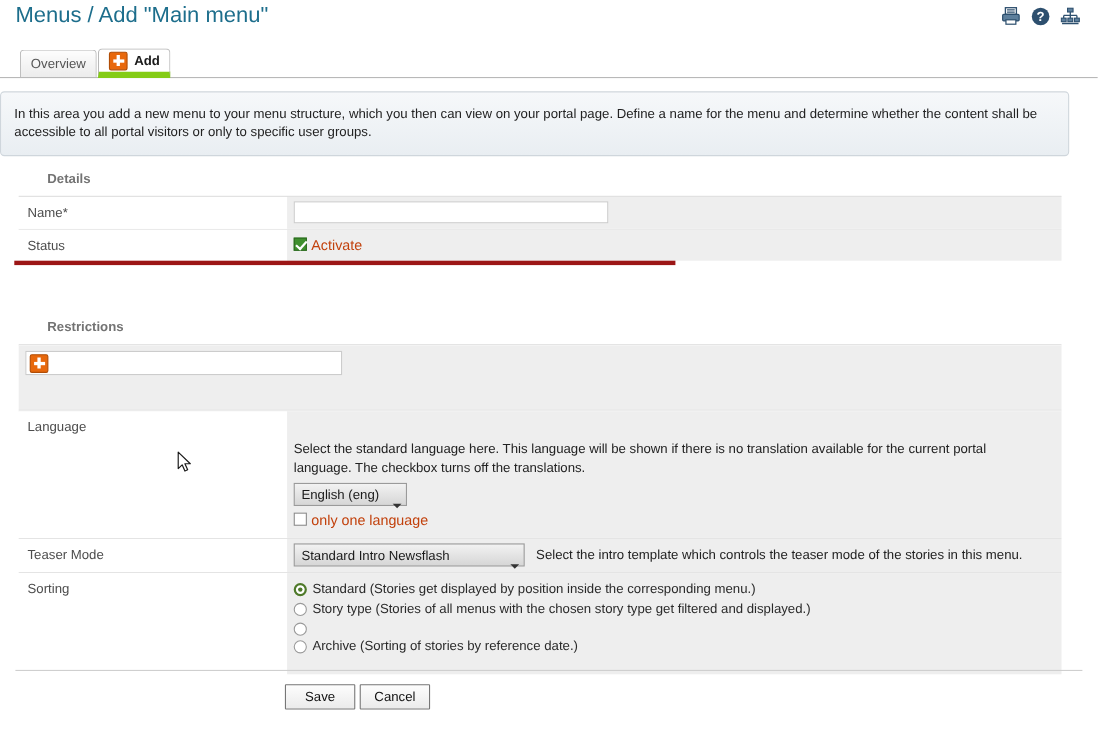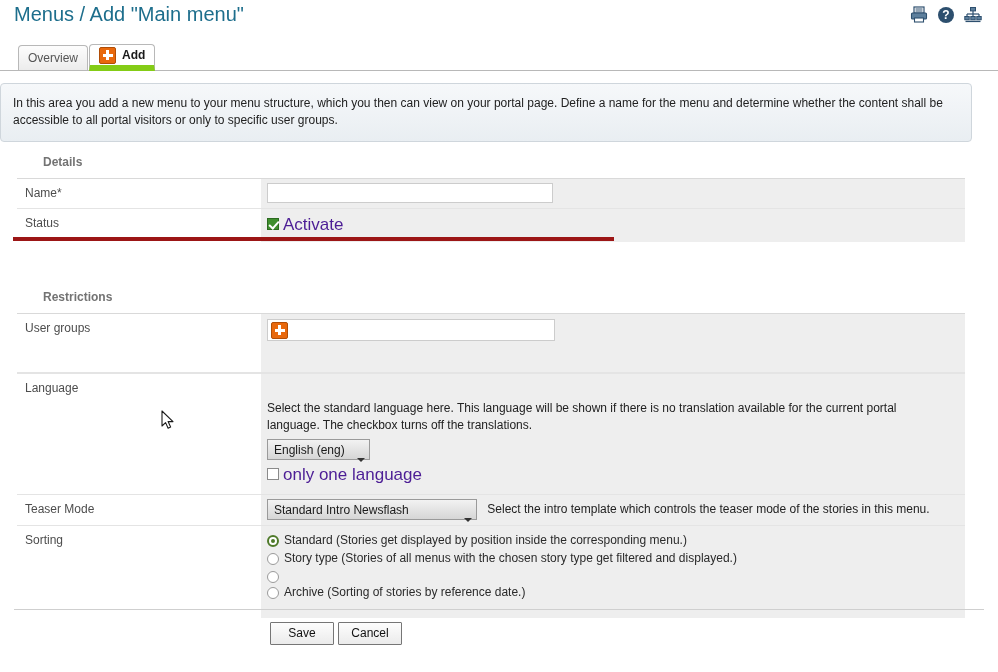--- a/index.html
+++ b/index.html
@@ -217,21 +217,21 @@
     content: "";
     position: absolute;
     left: 3px;
     top: 0px;
     width: 4px;
     height: 8px;
     border: solid #ffffff;
     border-width: 0 2px 2px 0;
     transform: rotate(42deg);
   }
-  .cb-label { font-size: 17px; color: #4c1d95; vertical-align: middle; }
+  .cb-label { font-size: 13px; color: #c2410c; vertical-align: middle; }
 
   
   .usergroup-box {
     width: 288px;
     height: 22px;
     box-sizing: border-box;
     border: 1px solid #cccccc;
     background: #ffffff;
     display: flex;
     align-items: center;
@@ -319,21 +319,21 @@
   
   #footer-sep {
     position: absolute;
     left: 14px;
     top: 609px;
     width: 970px;
     border-top: 1px solid #cfcfcf;
   }
   #footer-buttons {
     position: absolute;
-    left: 270px;
+    left: 259px;
     top: 622px;
     display: flex;
     gap: 4px;
   }
   .btn {
     font-family: "Liberation Sans", sans-serif;
     font-size: 12px;
     color: #111111;
     background: linear-gradient(to bottom, #fdfdfd 0%, #ebebeb 100%);
     border: 1px solid #767676;
@@ -428,21 +428,20 @@
 
 </div>
 
 <div class="red-underline" style="top:237px; width:601px;"></div>
 
 <div class="section-title" style="top:290px;">Restrictions</div>
 
 <div class="fieldset" style="top:313px;">
 
   <div class="frow" style="min-height:58px;">
-    <div class="flabel">User groups</div>
     <div class="fvalue" style="padding-top:5px; padding-bottom:30px;">
       <div class="usergroup-box">
         <span class="plus-badge"></span>
       </div>
     </div>
   </div>
 
   <div class="frow" style="min-height:78px; border-top:1px solid #e4e4e4;">
     <div class="flabel">Language</div>
     <div class="fvalue" style="padding:5px 8px 9px 6px;">

